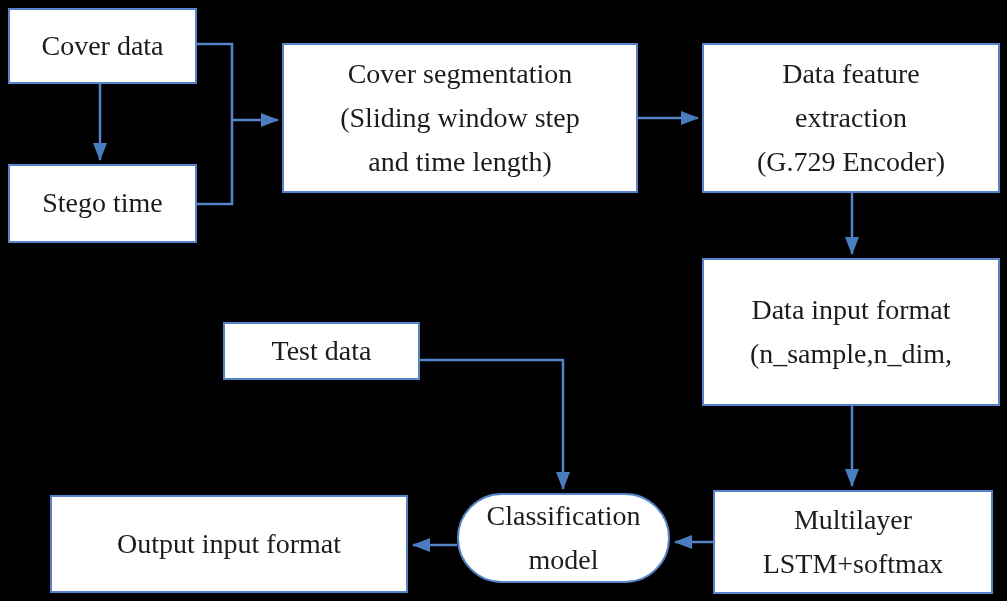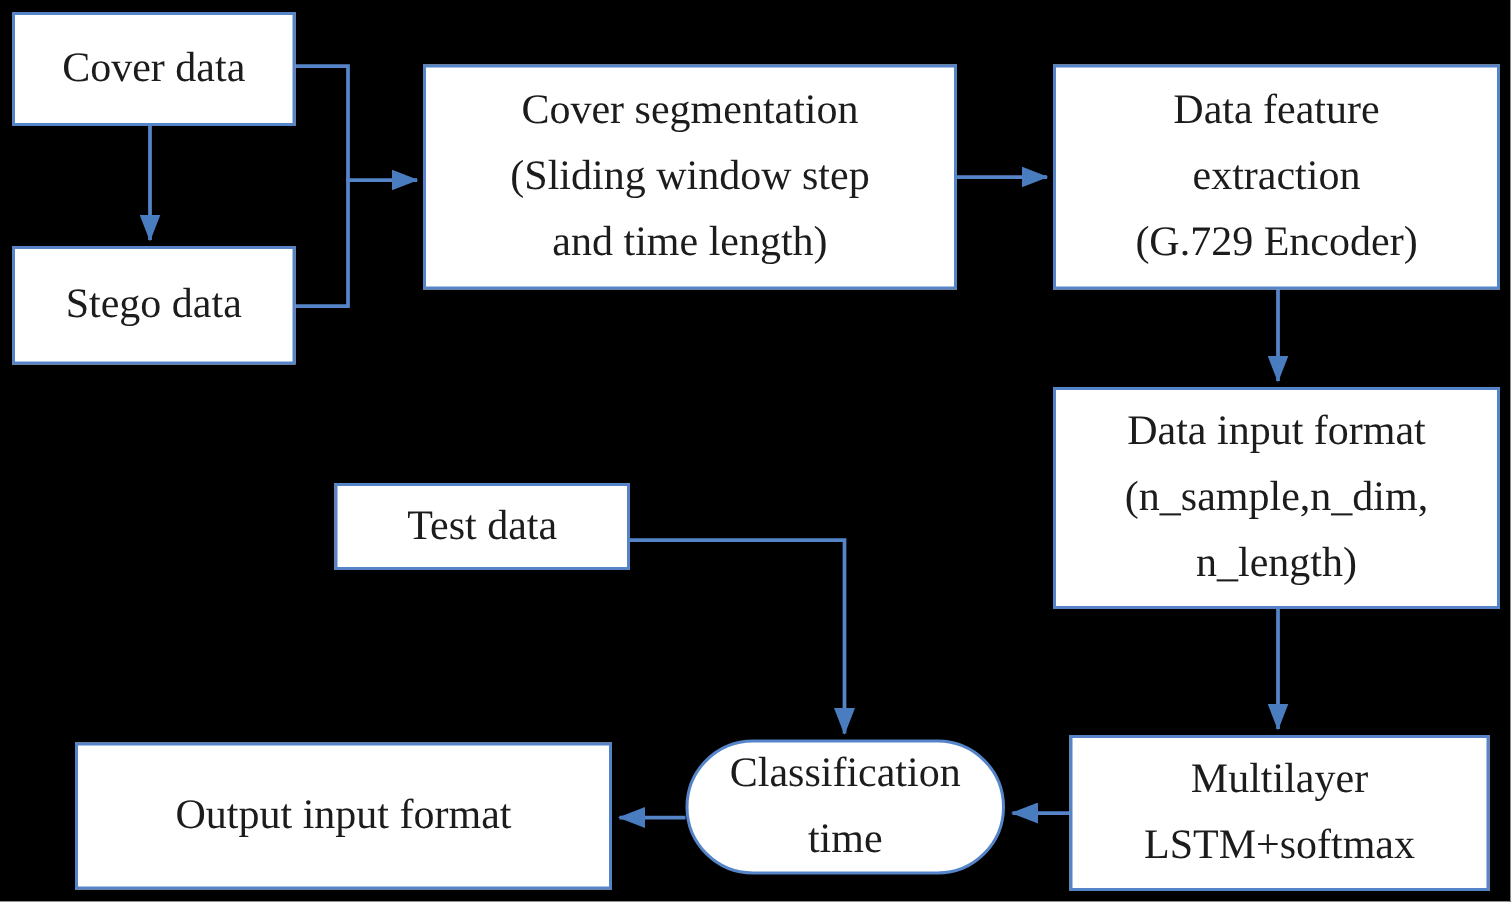--- a/index.html
+++ b/index.html
@@ -74,48 +74,47 @@
       <line x1="457" y1="545" x2="413" y2="545" marker-end="url(#arrow)"></line>
       <polyline points="420,360 563,360 563,489" marker-end="url(#arrow)"></polyline>
     </g>
   </svg>
 
   <div class="node" id="n-cover">
     <span>Cover data</span>
   </div>
 
   <div class="node" id="n-stego">
-    <span>Stego data</span>
+    <span>Stego time</span>
   </div>
 
   <div class="node" id="n-seg">
     <span>Cover segmentation</span>
     <span>(Sliding window step</span>
     <span>and time length)</span>
   </div>
 
   <div class="node" id="n-feat">
     <span>Data feature</span>
     <span>extraction</span>
     <span>(G.729 Encoder)</span>
   </div>
 
   <div class="node" id="n-input">
     <span>Data input format</span>
     <span>(n_sample,n_dim,</span>
-    <span>n_length)</span>
   </div>
 
   <div class="node" id="n-test">
     <span>Test data</span>
   </div>
 
   <div class="node stadium" id="n-class">
     <span>Classification</span>
-    <span>time</span>
+    <span>model</span>
   </div>
 
   <div class="node" id="n-multi">
     <span>Multilayer</span>
     <span>LSTM+softmax</span>
   </div>
 
   <div class="node" id="n-output">
     <span>Output input format</span>
   </div>

